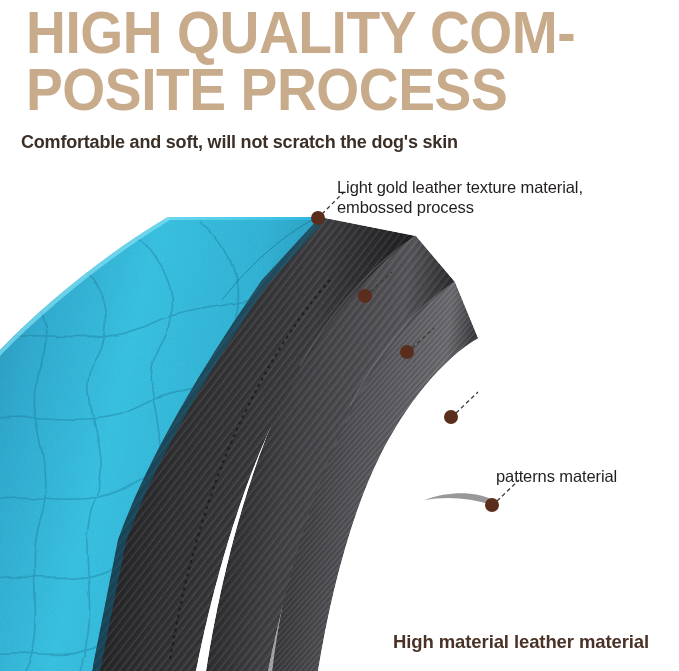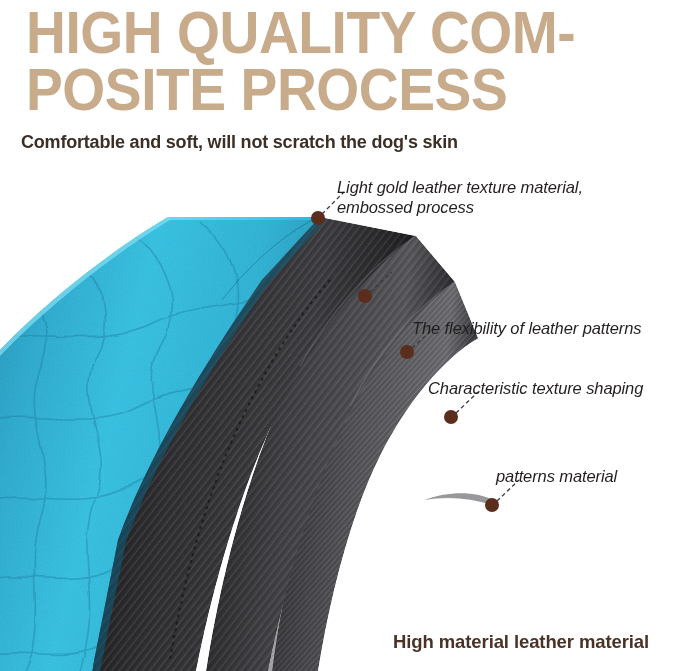--- a/index.html
+++ b/index.html
@@ -54,21 +54,20 @@
   #illustration svg { display: block; }
 
   
   .callout-label {
     position: absolute;
     color: #231f20;
     font-size: 16.5px;
     line-height: 20px;
     white-space: pre-line;
     letter-spacing: -0.1px;
-    font-style: italic;
   }
   #label-0 { left: 337px; top: 177px; }
   #label-1 { left: 388px; top: 268px; }
   #label-2 { left: 412px; top: 318px; }
   #label-3 { left: 428px; top: 378px; }
   #label-4 { left: 496px; top: 466px; }
 
   
   #footer-caption {
     position: absolute;
@@ -257,19 +256,17 @@
         <circle cx="365" cy="136" r="7"></circle>
         <circle cx="407" cy="192" r="7"></circle>
         <circle cx="451" cy="257" r="7"></circle>
         <circle cx="492" cy="345" r="7"></circle>
       </g>
     </svg>
   </div>
 
   <div class="callout-label" id="label-0">Light gold leather texture material,
 embossed process</div>
-  <div class="callout-label" id="label-2">The flexibility of leather patterns</div>
-  <div class="callout-label" id="label-3">Characteristic texture shaping</div>
   <div class="callout-label" id="label-4">patterns material</div>
 
   <div id="footer-caption">High material leather material</div>
 
 </div>
 
 </body></html>

